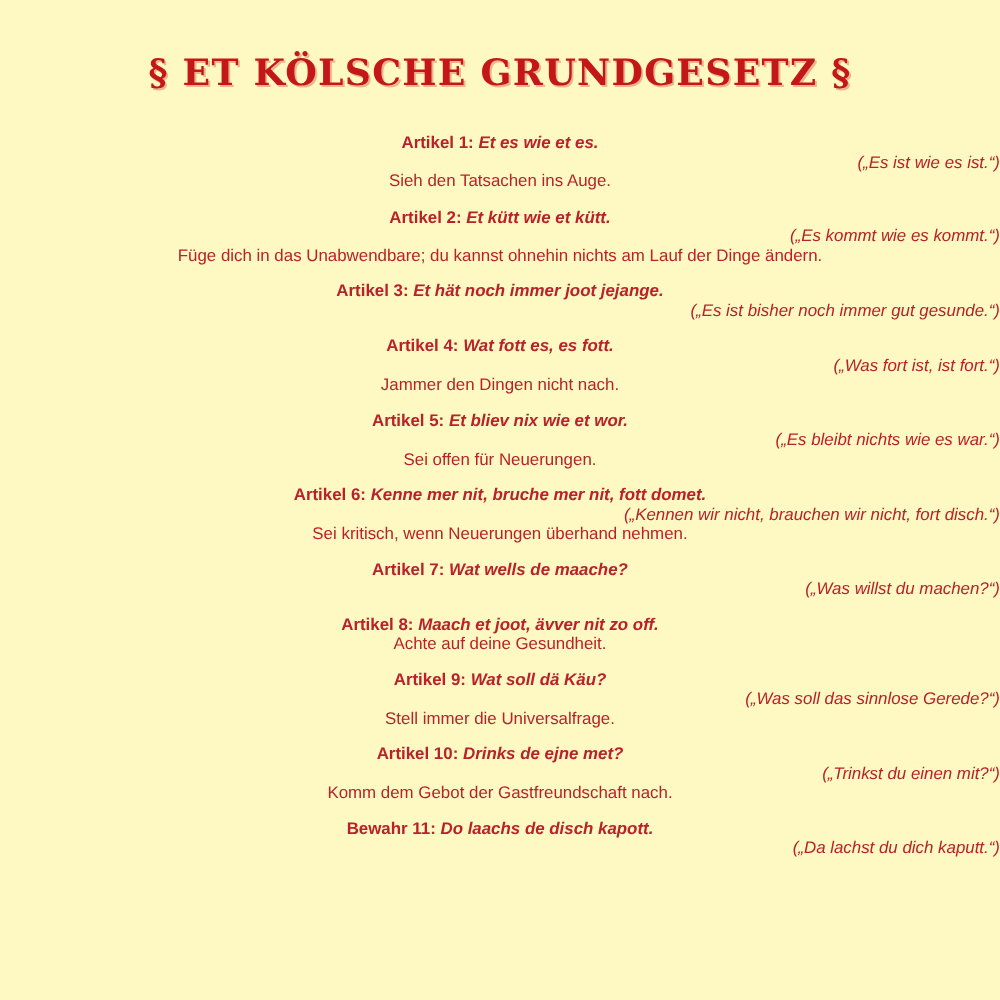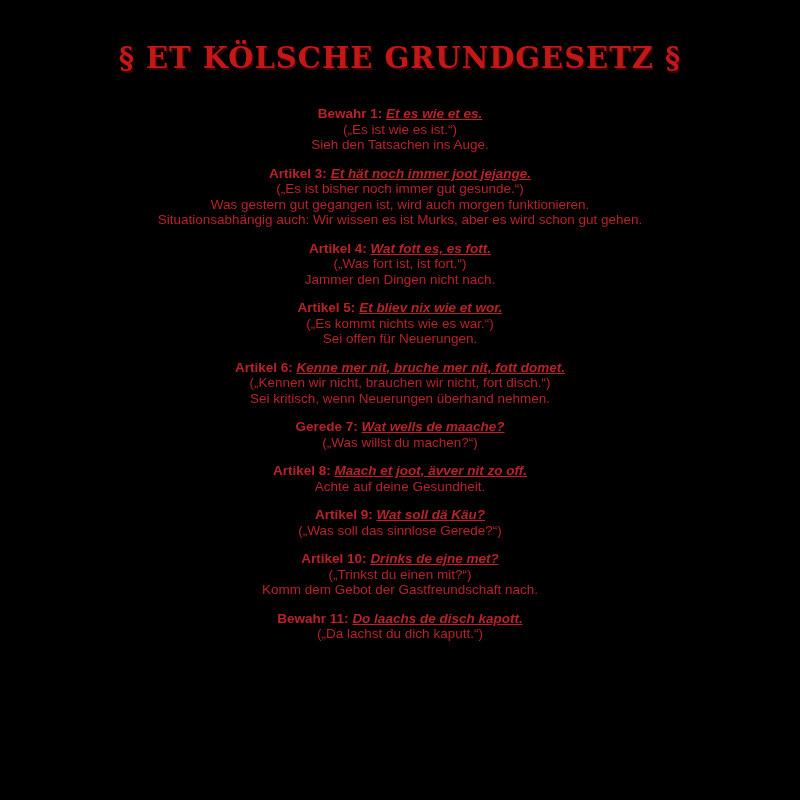--- a/index.html
+++ b/index.html
@@ -3,21 +3,21 @@
 <meta charset="utf-8">
 <style>
   html, body {
     margin: 0;
     padding: 0;
     background: #ffffff;
   }
   .page {
     width: 800px;
     height: 800px;
-    background: #000000;
+    background: #fef9c3;
     overflow: hidden;
     text-align: center;
     font-family: "Liberation Sans", sans-serif;
   }
   .doc-title {
     margin: 0;
     padding-top: 40px;
     font-family: "DejaVu Serif", "Liberation Serif", serif;
     font-weight: bold;
     font-size: 29px;
@@ -33,92 +33,99 @@
     line-height: 15.5px;
   }
   .article {
     margin: 0 0 13px 0;
   }
   .article-headline {
     font-weight: bold;
   }
   .article-phrase {
     font-style: italic;
-    text-decoration: underline;
   }
   .article-translation {
+    font-style: italic;
+    text-align: right;
   }
   .explanation-line {
     font-style: normal;
   }
 </style>
 </head>
 <body>
 
 <div class="page">
   <h1 class="doc-title">§ ET KÖLSCHE GRUNDGESETZ §</h1>
 
   <main class="articles">
   <section class="article">
-    <div class="article-headline"><span>Bewahr 1:</span> <span class="article-phrase">Et es wie et es.</span></div>
+    <div class="article-headline"><span>Artikel 1:</span> <span class="article-phrase">Et es wie et es.</span></div>
     <div class="article-translation">(„Es ist wie es ist.“)</div>
     <div>
           <div class="explanation-line">Sieh den Tatsachen ins Auge.</div>
         </div>
   </section>
 
+  <section class="article">
+    <div class="article-headline"><span>Artikel 2:</span> <span class="article-phrase">Et kütt wie et kütt.</span></div>
+    <div class="article-translation">(„Es kommt wie es kommt.“)</div>
+    <div>
+          <div class="explanation-line">Füge dich in das Unabwendbare; du kannst ohnehin nichts am Lauf der Dinge ändern.</div>
+        </div>
+  </section>
 
   <section class="article">
     <div class="article-headline"><span>Artikel 3:</span> <span class="article-phrase">Et hät noch immer joot jejange.</span></div>
     <div class="article-translation">(„Es ist bisher noch immer gut gesunde.“)</div>
-    <div>
-          <div class="explanation-line">Was gestern gut gegangen ist, wird auch morgen funktionieren.</div>
-          <div class="explanation-line">Situationsabhängig auch: Wir wissen es ist Murks, aber es wird schon gut gehen.</div>
-        </div>
   </section>
 
   <section class="article">
     <div class="article-headline"><span>Artikel 4:</span> <span class="article-phrase">Wat fott es, es fott.</span></div>
     <div class="article-translation">(„Was fort ist, ist fort.“)</div>
     <div>
           <div class="explanation-line">Jammer den Dingen nicht nach.</div>
         </div>
   </section>
 
   <section class="article">
     <div class="article-headline"><span>Artikel 5:</span> <span class="article-phrase">Et bliev nix wie et wor.</span></div>
-    <div class="article-translation">(„Es kommt nichts wie es war.“)</div>
+    <div class="article-translation">(„Es bleibt nichts wie es war.“)</div>
     <div>
           <div class="explanation-line">Sei offen für Neuerungen.</div>
         </div>
   </section>
 
   <section class="article">
     <div class="article-headline"><span>Artikel 6:</span> <span class="article-phrase">Kenne mer nit, bruche mer nit, fott domet.</span></div>
     <div class="article-translation">(„Kennen wir nicht, brauchen wir nicht, fort disch.“)</div>
     <div>
           <div class="explanation-line">Sei kritisch, wenn Neuerungen überhand nehmen.</div>
         </div>
   </section>
 
   <section class="article">
-    <div class="article-headline"><span>Gerede 7:</span> <span class="article-phrase">Wat wells de maache?</span></div>
+    <div class="article-headline"><span>Artikel 7:</span> <span class="article-phrase">Wat wells de maache?</span></div>
     <div class="article-translation">(„Was willst du machen?“)</div>
   </section>
 
   <section class="article">
     <div class="article-headline"><span>Artikel 8:</span> <span class="article-phrase">Maach et joot, ävver nit zo off.</span></div>
     <div>
           <div class="explanation-line">Achte auf deine Gesundheit.</div>
         </div>
   </section>
 
   <section class="article">
     <div class="article-headline"><span>Artikel 9:</span> <span class="article-phrase">Wat soll dä Käu?</span></div>
     <div class="article-translation">(„Was soll das sinnlose Gerede?“)</div>
+    <div>
+          <div class="explanation-line">Stell immer die Universalfrage.</div>
+        </div>
   </section>
 
   <section class="article">
     <div class="article-headline"><span>Artikel 10:</span> <span class="article-phrase">Drinks de ejne met?</span></div>
     <div class="article-translation">(„Trinkst du einen mit?“)</div>
     <div>
           <div class="explanation-line">Komm dem Gebot der Gastfreundschaft nach.</div>
         </div>
   </section>
 

